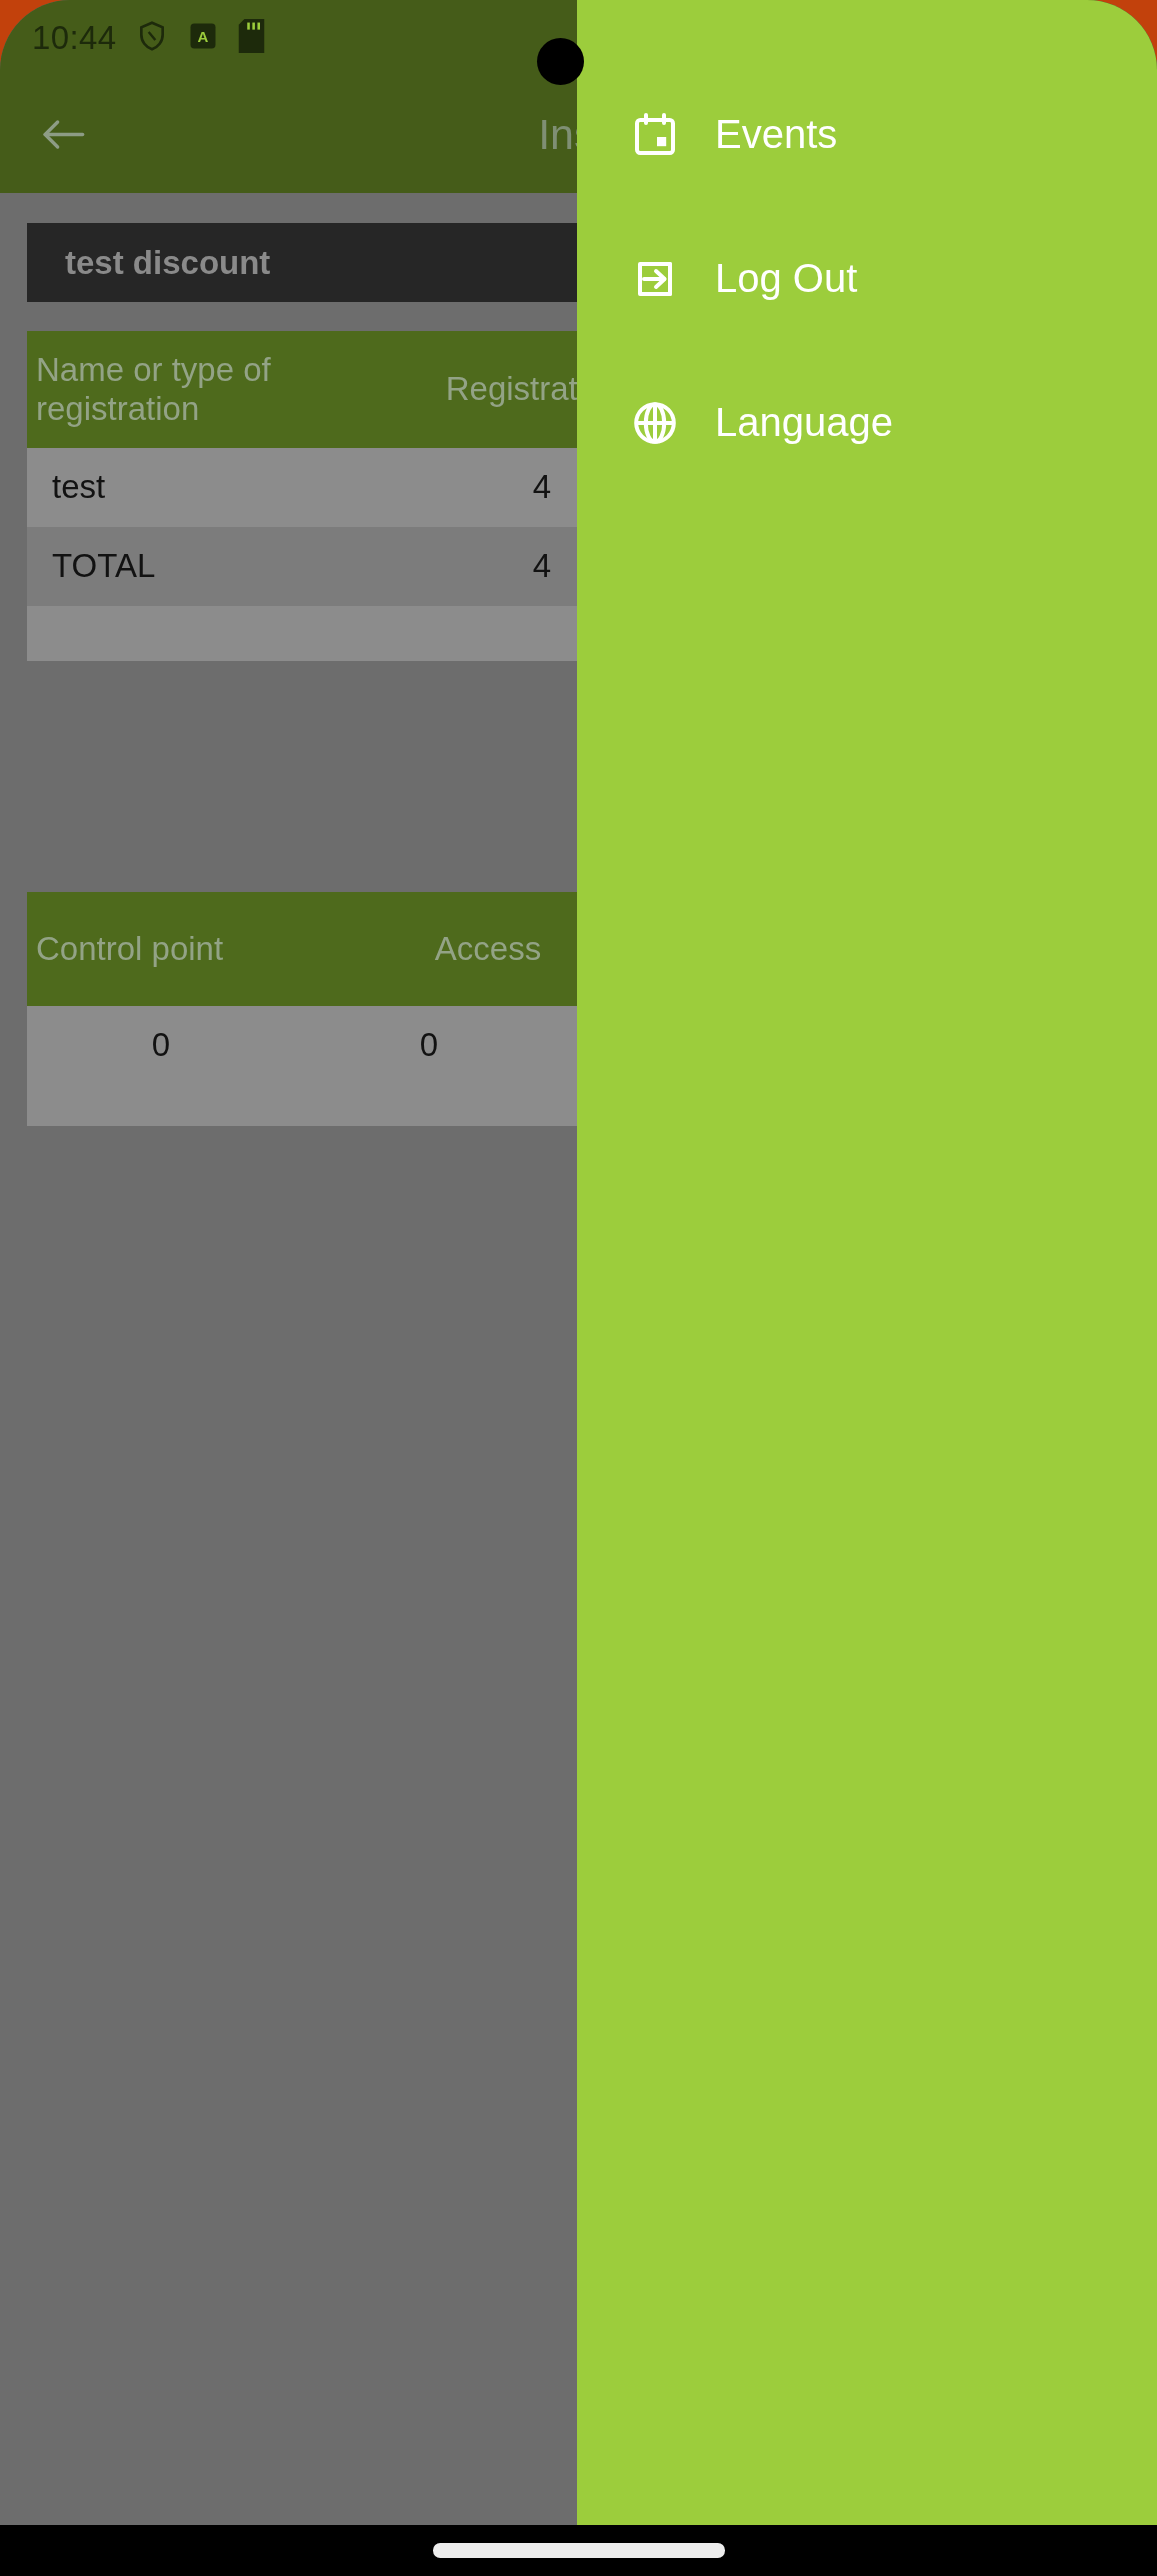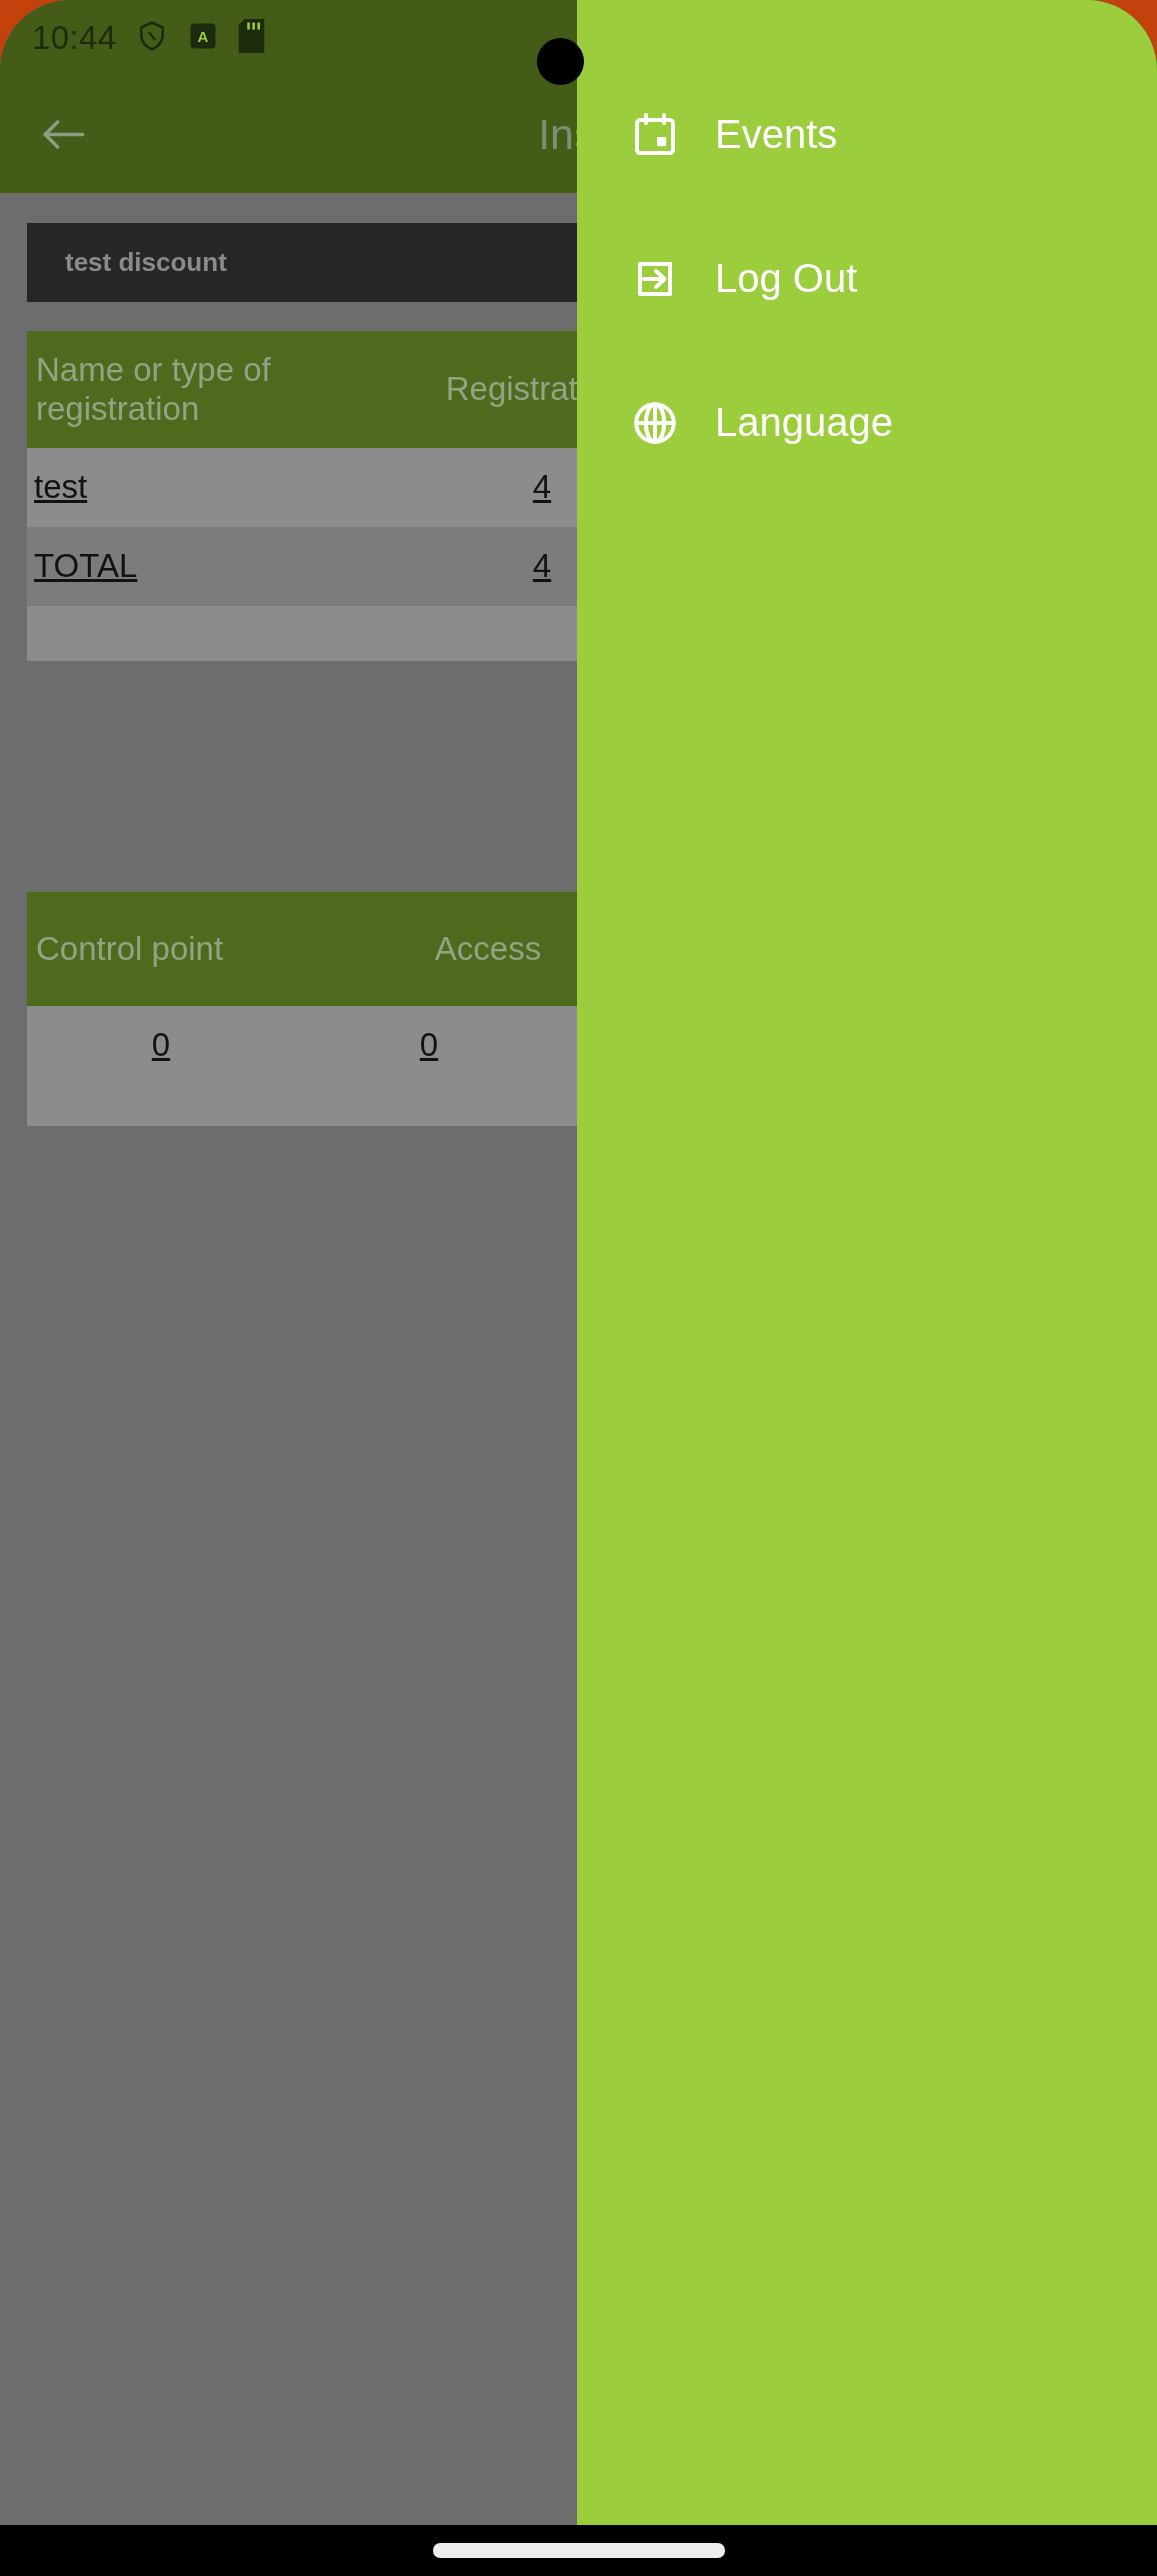--- a/index.html
+++ b/index.html
@@ -78,21 +78,21 @@
 
   
   #discount-card {
     position:absolute; left:27px; top:30px;
     width:1107px; height:79px;
     background:#262626;
     display:flex; align-items:center;
     padding-left:38px;
   }
   #discount-card-title {
-    color:#8a8a8a; font-size:26px; font-weight:bold;
+    color:#8a8a8a; font-size:33px; font-weight:bold;
   }
 
   
   #table-registrations {
     position:absolute; left:27px; top:138px;
     width:1107px;
   }
   #table-control {
     position:absolute; left:27px; top:699px;
     width:1107px;
@@ -107,21 +107,21 @@
     color:#93a386; font-size:33px; line-height:1.18;
     padding:19.7px 9px; display:flex; align-items:center;
   }
 
   .trow {
     display:flex;
     min-height:79px;
   }
   .trow .td {
     color:#121212; font-size:33px; line-height:1.18;
-    padding:16px 7px; display:flex; align-items:center;text-decoration:underline;
+    padding:16px 25px; display:flex; align-items:center;
   }
   .row-light { background:#8c8c8c; }
   .row-dark  { background:#7c7c7c; }
   .row-spacer { height:55px; background:#8c8c8c; }
 
   
   .col-name { width:327px; padding-left:29px; }
   .col-reg  { width:376px; justify-content:center; }
   .col-rest { flex:1; }
 

